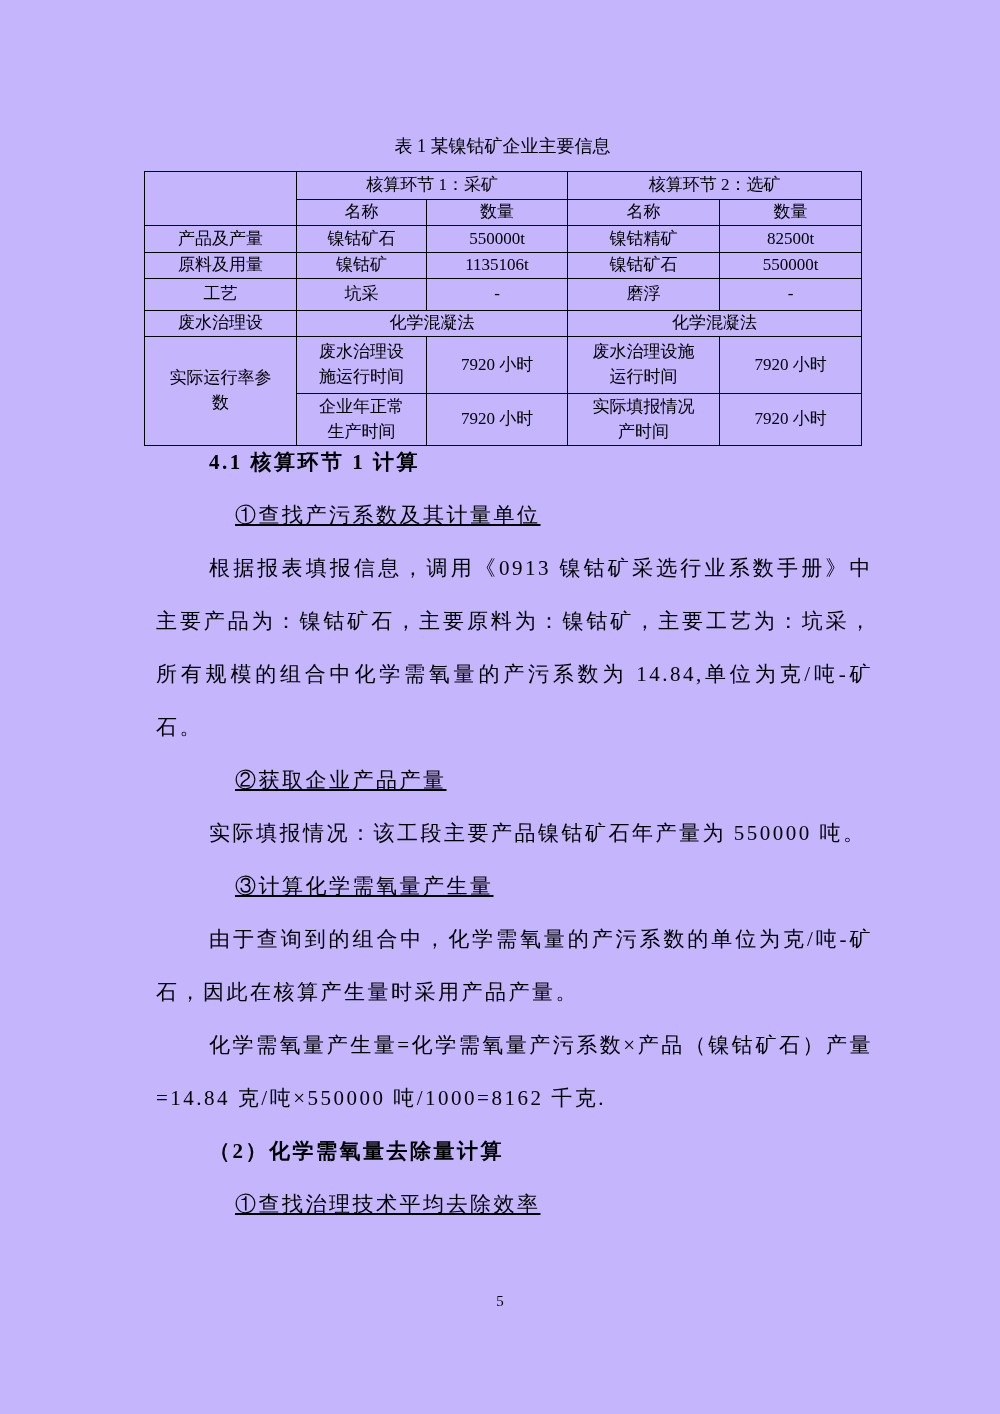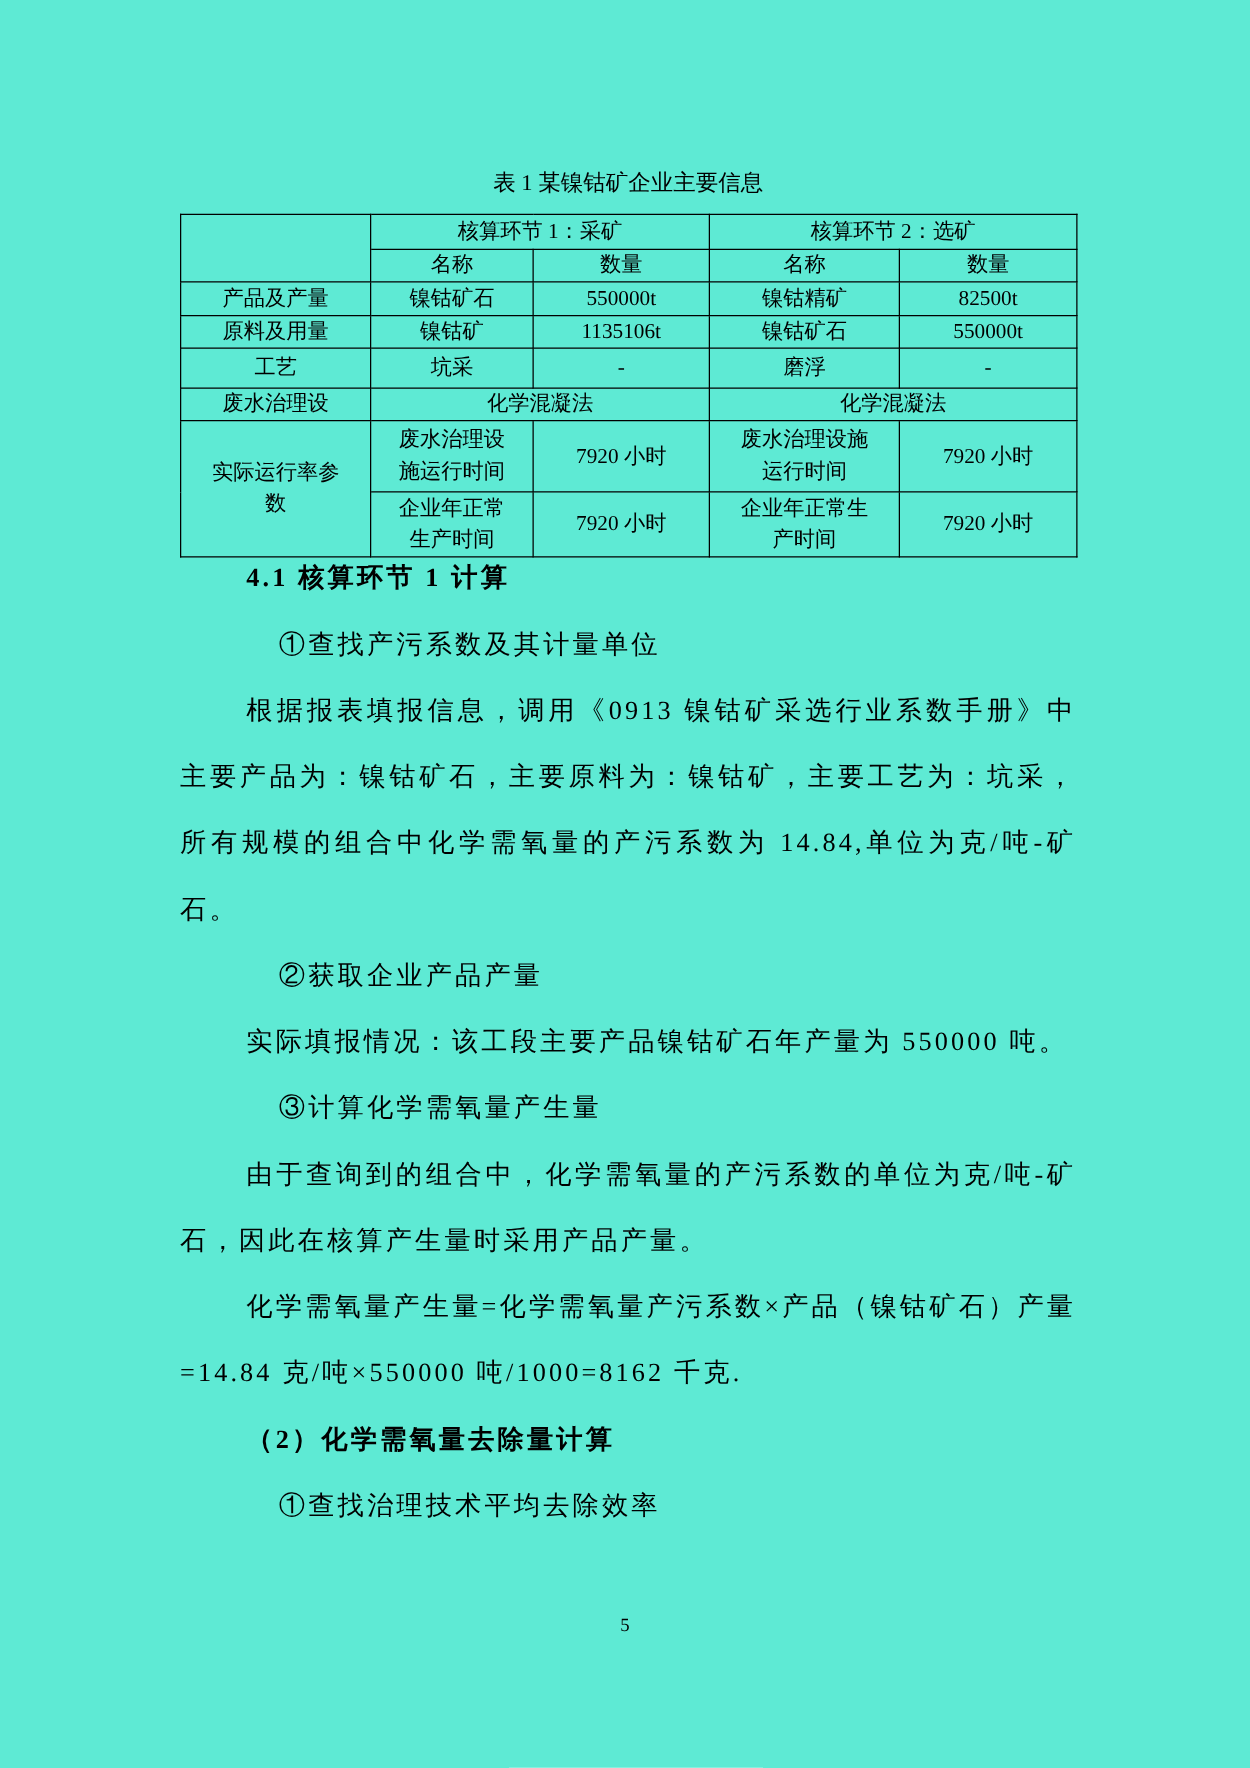--- a/index.html
+++ b/index.html
@@ -7,21 +7,21 @@
     width: 1000px; height: 1414px;
     background: #ffffff;
     color: #000000;
     font-family: "Liberation Serif", "DejaVu Serif", serif;
     position: relative;
     overflow: hidden;
   }
   .page {
     position: absolute; left: 0; top: 0;
     width: 1000px; height: 1414px;
-    background: #5eead4;
+    background: #c4b5fd;
   }
   .doc-block {
     position: absolute;
     left: 144px; top: 134px;
     width: 717px;
   }
   .table-title {
     text-align: center;
     font-size: 18px;
     line-height: 24px;
@@ -38,33 +38,33 @@
     border: 1.5px solid #000;
     text-align: center;
     vertical-align: middle;
     padding: 0 2px;
     line-height: 1.45;
     overflow: hidden;
   }
   td.wrap { white-space: pre-line; }
   .body-text {
     position: absolute;
-    left: 144px; top: 436px;
+    left: 156px; top: 436px;
     width: 717px;
     font-size: 21px;
     letter-spacing: 2.5px;
   }
   .body-text p {
     margin: 0;
     line-height: 53px;
     text-align: justify;
   }
   .h-section { font-weight: bold; text-indent: 53px; }
   .h-sub     { font-weight: bold; text-indent: 53px; }
-  .step      { text-indent: 79px; }
+  .step      { text-indent: 79px; text-decoration: underline; }
   .para      { text-indent: 53px; }
   .page-number {
     position: absolute;
     left: 0; top: 1291px;
     width: 1000px;
     text-align: center;
     font-size: 15px;
     line-height: 20px;
   }
 </style>
@@ -129,21 +129,21 @@
 施运行时间</td>
           <td>7920 小时</td>
           <td class="wrap">废水治理设施
 运行时间</td>
           <td>7920 小时</td>
         </tr>
         <tr style="height:52px">
           <td class="wrap">企业年正常
 生产时间</td>
           <td>7920 小时</td>
-          <td class="wrap">企业年正常生
+          <td class="wrap">实际填报情况
 产时间</td>
           <td>7920 小时</td>
         </tr>
       </tbody>
     </table>
   </div>
 
   <div class="body-text">
     <p class="h-section">4.1 核算环节 1 计算</p>
     <p class="step">①查找产污系数及其计量单位</p>

